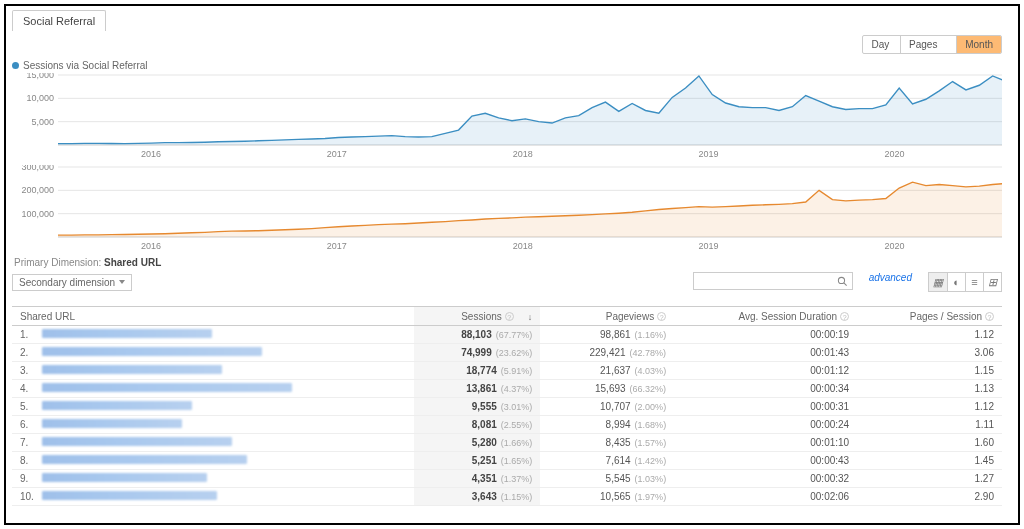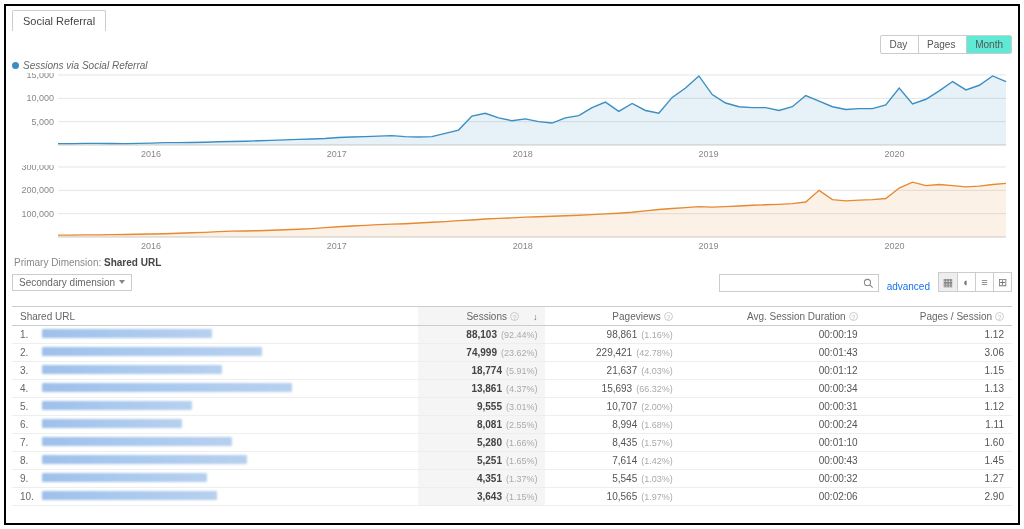--- a/index.html
+++ b/index.html
@@ -4,54 +4,54 @@
 <style>
   * { box-sizing: border-box; }
   body {
     margin: 0;
     font-family: Arial, Helvetica, sans-serif;
     font-size: 11px;
     color: #555;
     background: #fff;
     padding: 4px;
   }
-  .frame { border: 2px solid #000; padding: 4px 6px 6px 6px; width: 1016px; height: 521px; overflow: hidden; }
+  .frame { border: 2px solid #000; padding: 4px 16px 6px 6px; width: 1016px; height: 521px; overflow: hidden; }
   .tabs-bar { margin-bottom: 4px; }
   .tab {
     display: inline-block;
     border: 1px solid #ccc;
     border-bottom: none;
     padding: 4px 10px;
     font-size: 11px;
     background: #f7f7f7;
     color: #444;
     border-radius: 2px 2px 0 0;
   }
   .tab.active { background: #fff; font-weight: normal; }
   .time-toggle { float: right; font-size: 10px; border: 1px solid #ccc; border-radius: 2px; overflow: hidden; }
   .time-toggle span { display: inline-block; padding: 3px 8px; border-left: 1px solid #ccc; cursor: pointer; color: #555; }
   .time-toggle span:first-child { border-left: none; }
-  .time-toggle span.active { background: #5eead4; }
+  .time-toggle span.active { background: #fdba74; margin-left: 8px; }
   .chart-block { margin: 6px 0 4px 0; }
-  .legend { font-size: 10px; color: #666; display: flex; align-items: center; gap: 4px; margin-bottom: 2px; font-style: italic; }
+  .legend { font-size: 10px; color: #666; display: flex; align-items: center; gap: 4px; margin-bottom: 2px; }
   .dot { width: 7px; height: 7px; border-radius: 50%; display: inline-block; }
   .dot.blue { background: #3b8ec2; }
   .dot.orange { background: #e6892f; }
   svg.chart { display: block; width: 100%; }
   .chart-axis-label { font-size: 9px; fill: #888; font-family: Arial; }
   .y-tick { font-size: 9px; fill: #888; font-family: Arial; text-anchor: end; }
   .grid-line { stroke: #e5e5e5; stroke-width: 1; }
   .axis-line { stroke: #ccc; stroke-width: 1; }
   .row-dim { font-size: 10px; color: #666; margin: 6px 0 4px 2px; }
   .row-dim .pd { color: #888; text-align: center; }
   .row-dim .pdv { color: #444; font-weight: bold; }
   .controls-row { display: flex; justify-content: space-between; align-items: center; margin-bottom: 14px; }
   .sec-dim { border: 1px solid #ccc; padding: 2px 6px; font-size: 10px; color: #666; display: inline-flex; align-items: center; gap: 4px; }
   .caret-down { width: 0; height: 0; border-left: 3px solid transparent; border-right: 3px solid transparent; border-top: 4px solid #888; }
-  .right-controls { display: flex; align-items: flex-end; gap: 4px; }
+  .right-controls { display: flex; align-items: flex-start; gap: 12px; font-style: italic; }
   .search-box { border: 1px solid #ccc; width: 160px; height: 18px; display: flex; align-items: center; justify-content: flex-end; padding-right: 4px; }
   .adv-link { color: #1a73e8; font-size: 10px; text-decoration: none; margin: 0 4px; }
   .view-btns { display: flex; border: 1px solid #ccc; }
   .view-btns span { width: 18px; height: 18px; display: flex; align-items: center; justify-content: center; border-left: 1px solid #ccc; color: #777; }
   .view-btns span:first-child { border-left: none; background: #eee; }
   table.data { width: 100%; border-collapse: collapse; font-size: 10px; }
   table.data th { text-align: right; font-weight: normal; color: #666; padding: 4px 8px 3px 8px; border-top: 1px solid #ccc; border-bottom: 1px solid #ccc; white-space: nowrap; }
   table.data th.left { text-align: left; }
   table.data td { text-align: right; padding: 3px 8px; border-bottom: 1px solid #eee; color: #555; }
   table.data td.idx { text-align: left; width: 22px; color: #666; }
@@ -166,21 +166,21 @@
         </th>
         <th>
           <span>Pages / Session</span><span class="help">?</span>
         </th>
       </tr>
     </thead>
     <tbody id="tbody">
         <tr>
           <td class="idx">1.</td>
           <td class="url"><span class="blur-link" style="width:170px"></span></td>
-          <td class="sess-col"><span class="sess-val">88,103</span><span class="pct">(92.44%)</span></td>
+          <td class="sess-col"><span class="sess-val">88,103</span><span class="pct">(67.77%)</span></td>
           <td>98,861<span class="pct">(1.16%)</span></td>
           <td>00:00:19</td>
           <td>1.12</td>
         </tr>
         <tr>
           <td class="idx">2.</td>
           <td class="url"><span class="blur-link" style="width:220px"></span></td>
           <td class="sess-col"><span class="sess-val">74,999</span><span class="pct">(23.62%)</span></td>
           <td>229,421<span class="pct">(42.78%)</span></td>
           <td>00:01:43</td>

